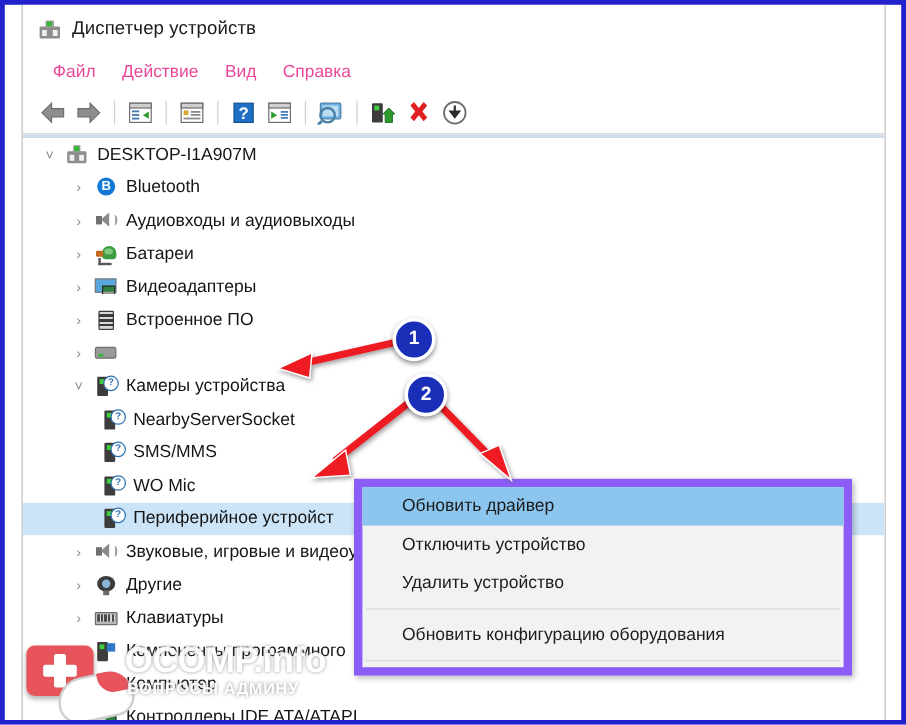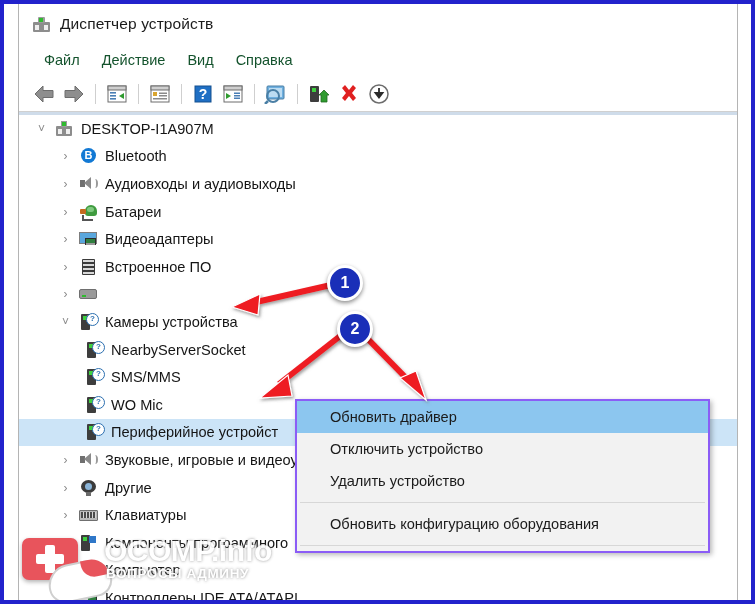--- a/index.html
+++ b/index.html
@@ -19,21 +19,21 @@
   .dm-icon{position:relative;width:17px;height:15px;flex:0 0 auto;}
   .dm-icon .body{position:absolute;left:0;top:5px;width:17px;height:10px;background:#8d8d8d;border-radius:1px;}
   .dm-icon .neck{position:absolute;left:5px;top:0px;width:7px;height:6px;background:#9b9b9b;border-radius:1px;}
   .dm-icon .led{position:absolute;left:6px;top:1px;width:4px;height:4px;background:#2fbb2f;}
   .dm-icon .slot1{position:absolute;left:2px;top:8px;width:4px;height:5px;background:#efefef;}
   .dm-icon .slot2{position:absolute;left:11px;top:8px;width:4px;height:5px;background:#efefef;}
 
   
   #menubar{position:absolute;left:0;top:40px;width:100%;height:32px;background:#ffffff;
            display:flex;align-items:center;padding-left:14px;box-sizing:border-box;}
-  .menu-item{font-size:14.5px;color:#14532d;padding:3px 11px;cursor:default;white-space:nowrap;}
+  .menu-item{font-size:14.5px;color:#ec4899;padding:3px 11px;cursor:default;white-space:nowrap;}
 
   
   #toolbar{position:absolute;left:0;top:72px;width:100%;height:36px;background:#ffffff;
            border-bottom:1px solid #d0d0d0;display:flex;align-items:center;padding-left:10px;box-sizing:border-box;}
   .tb{width:30px;height:28px;display:flex;align-items:center;justify-content:center;flex:0 0 auto;}
   .tb-sep{width:1px;height:20px;background:#cfcfcf;margin:0 6px;flex:0 0 auto;}
 
   
   #treepane{position:absolute;left:0;top:108px;right:0;bottom:0;background:#ffffff;
             border-top:3px solid #cfdcea;overflow:hidden;}
@@ -107,21 +107,21 @@
   .ic-comp .st{position:absolute;left:7px;top:11px;width:4px;height:3px;background:#9a9a9a;}
   .ic-comp .ba{position:absolute;left:3px;top:14px;width:12px;height:2px;background:#9a9a9a;}
 
   .ic-ide{position:absolute;left:0px;top:1px;width:18px;height:16px;}
   .ic-ide .b{position:absolute;left:2px;top:0px;width:14px;height:7px;background:#9a9a9a;border-radius:3px 3px 0 0;}
   .ic-ide .g{position:absolute;left:0px;top:6px;width:18px;height:9px;background:#2f7f3f;border:1px solid #2b2b2b;box-sizing:border-box;}
   .ic-ide .c{position:absolute;left:3px;top:8px;width:6px;height:5px;background:#d9d9d9;}
 
   
   #ctxmenu{position:absolute;left:291px;top:395px;width:415px;background:#f2f2f2;
-           border:2px solid #8b5cf6;box-shadow:2px 2px 5px rgba(0,0,0,.28);box-sizing:border-box;z-index:40;}
+           border:7px solid #8b5cf6;box-shadow:2px 2px 5px rgba(0,0,0,.28);box-sizing:border-box;z-index:40;}
   .mi{height:32px;display:flex;align-items:center;padding-left:33px;font-size:14.6px;color:#1b1b1b;
       box-sizing:border-box;white-space:nowrap;}
   .mi.hl{background:#8cc6ef;}
   .mi.bold{font-weight:bold;}
   .mi-sep{height:1px;background:#d7d7d7;margin:5px 3px;}
 
   
   .badge{position:absolute;width:30px;height:30px;border-radius:50%;background:#1a2fb8;
          border:3px solid #ffffff;box-shadow:0 2px 4px rgba(0,0,0,.45);
          color:#ffffff;font-size:16px;font-weight:bold;display:flex;align-items:center;justify-content:center;z-index:60;}

